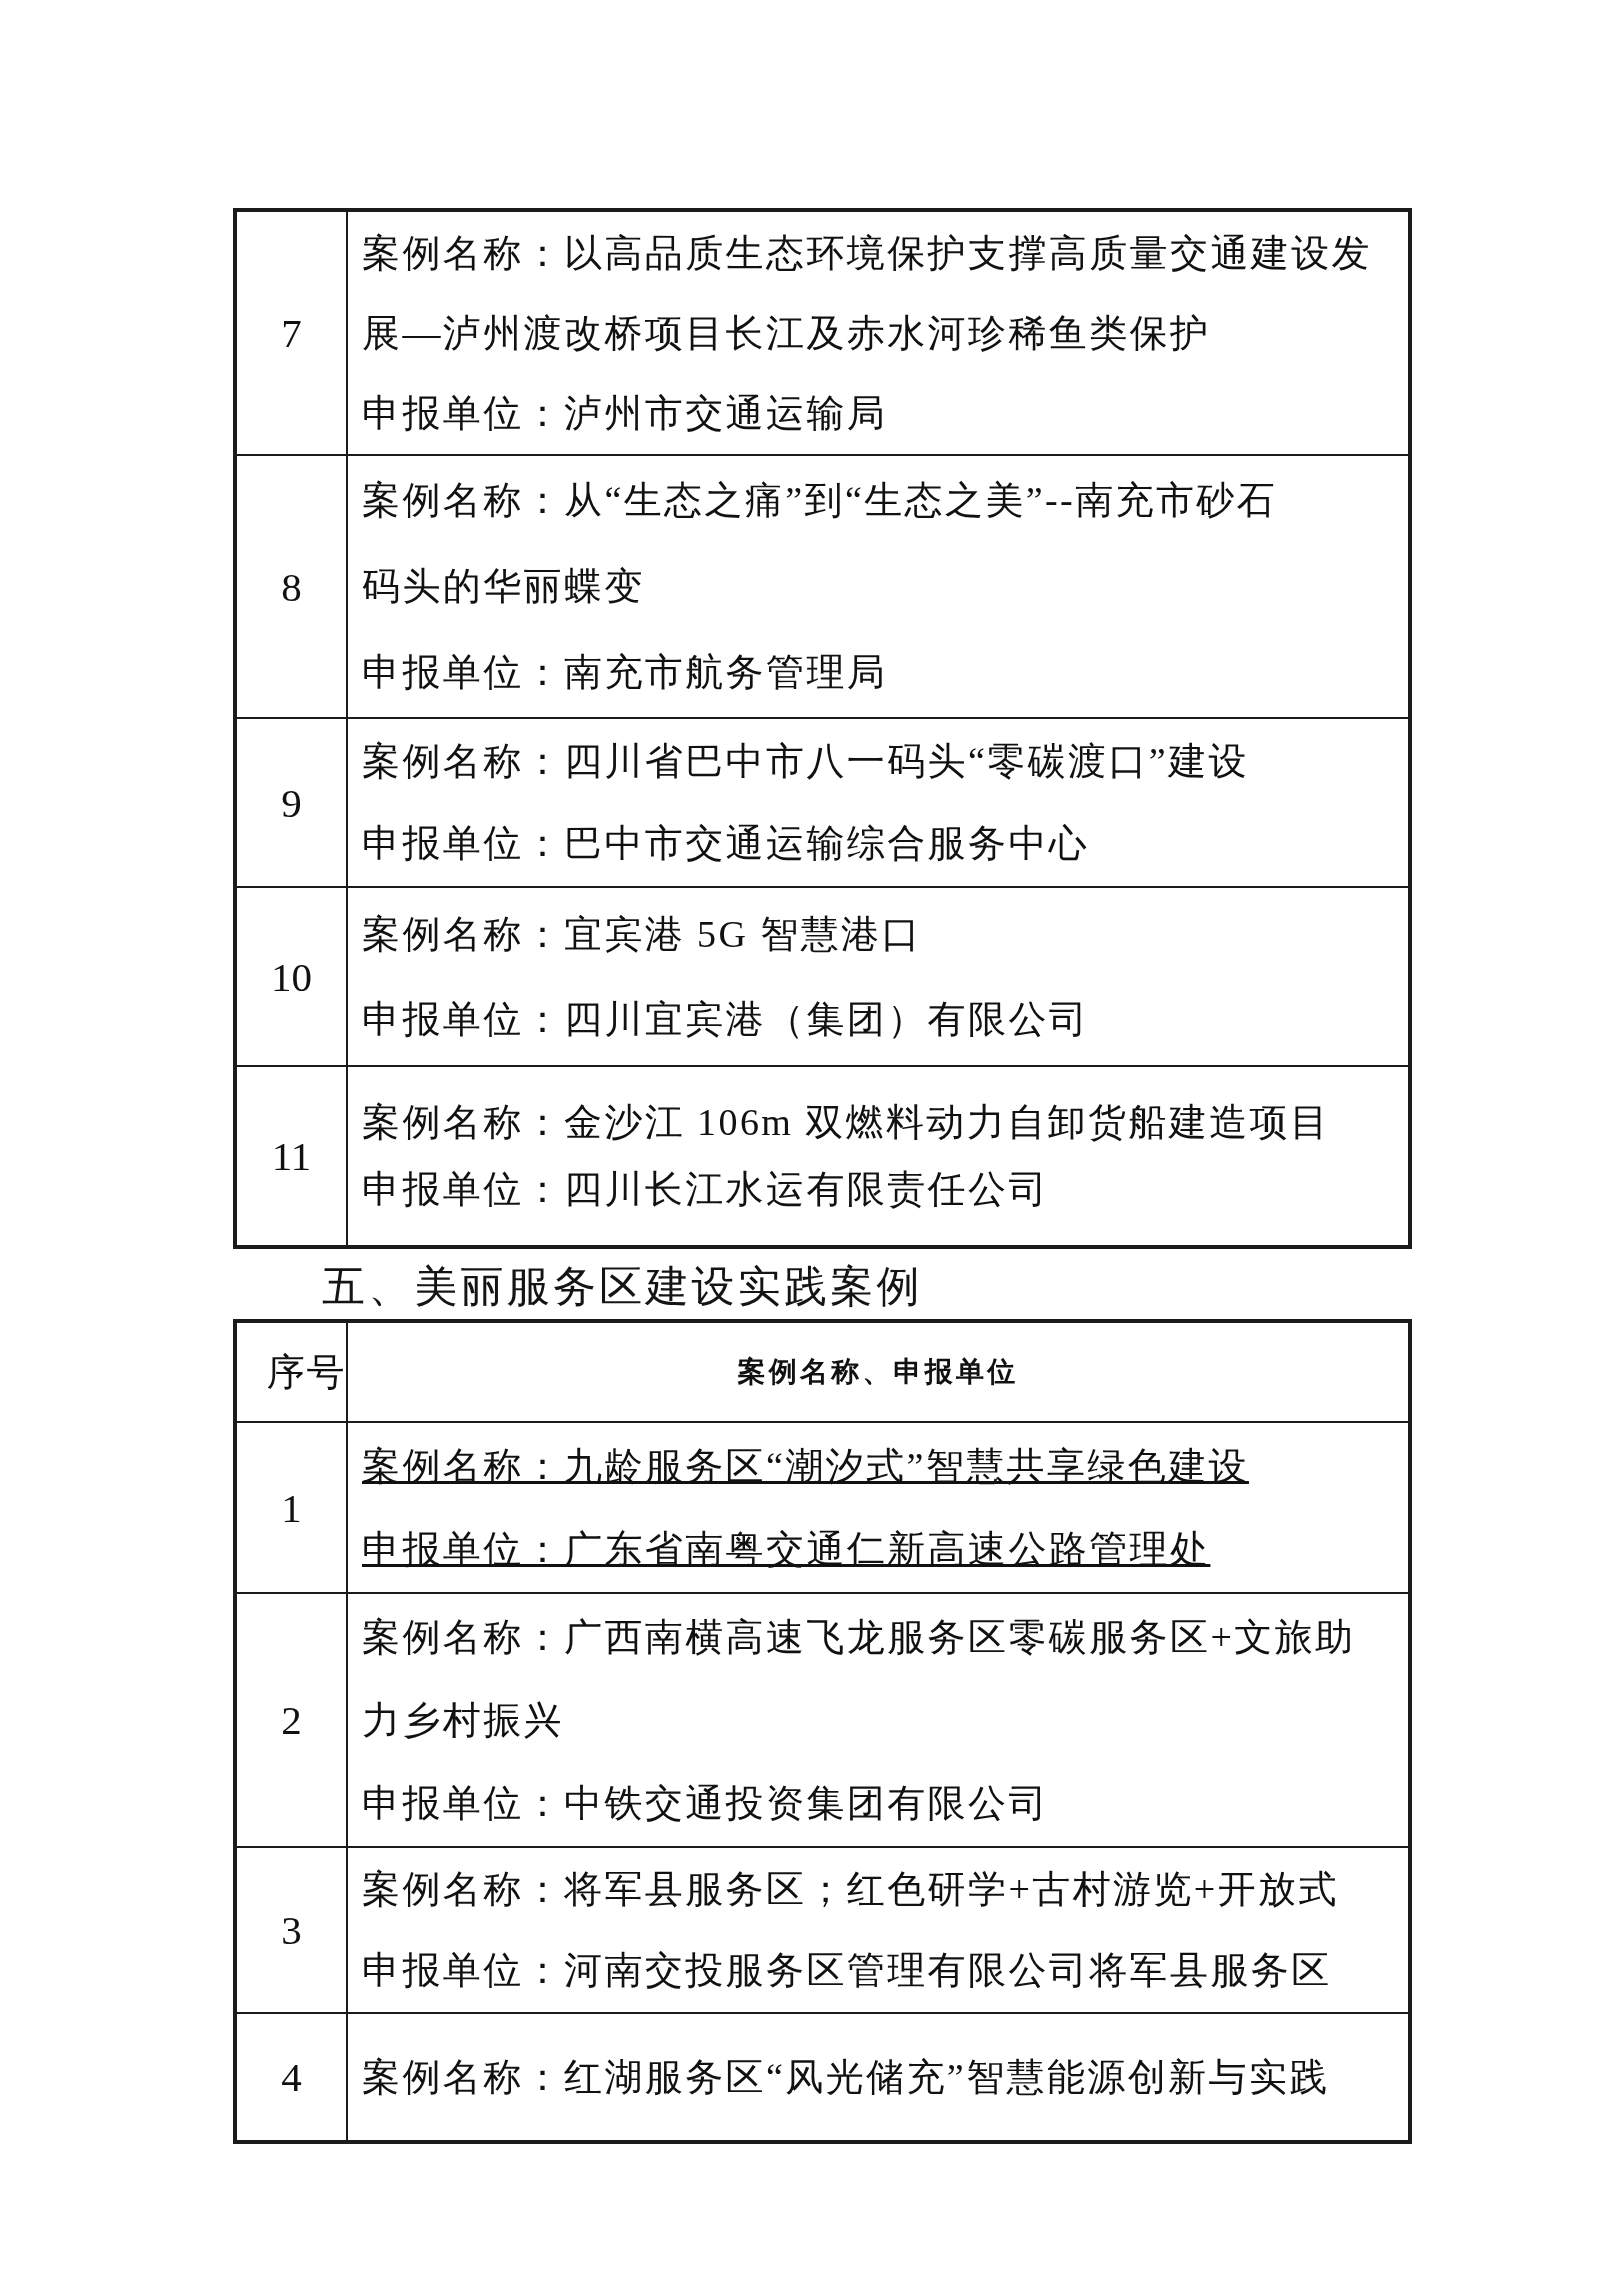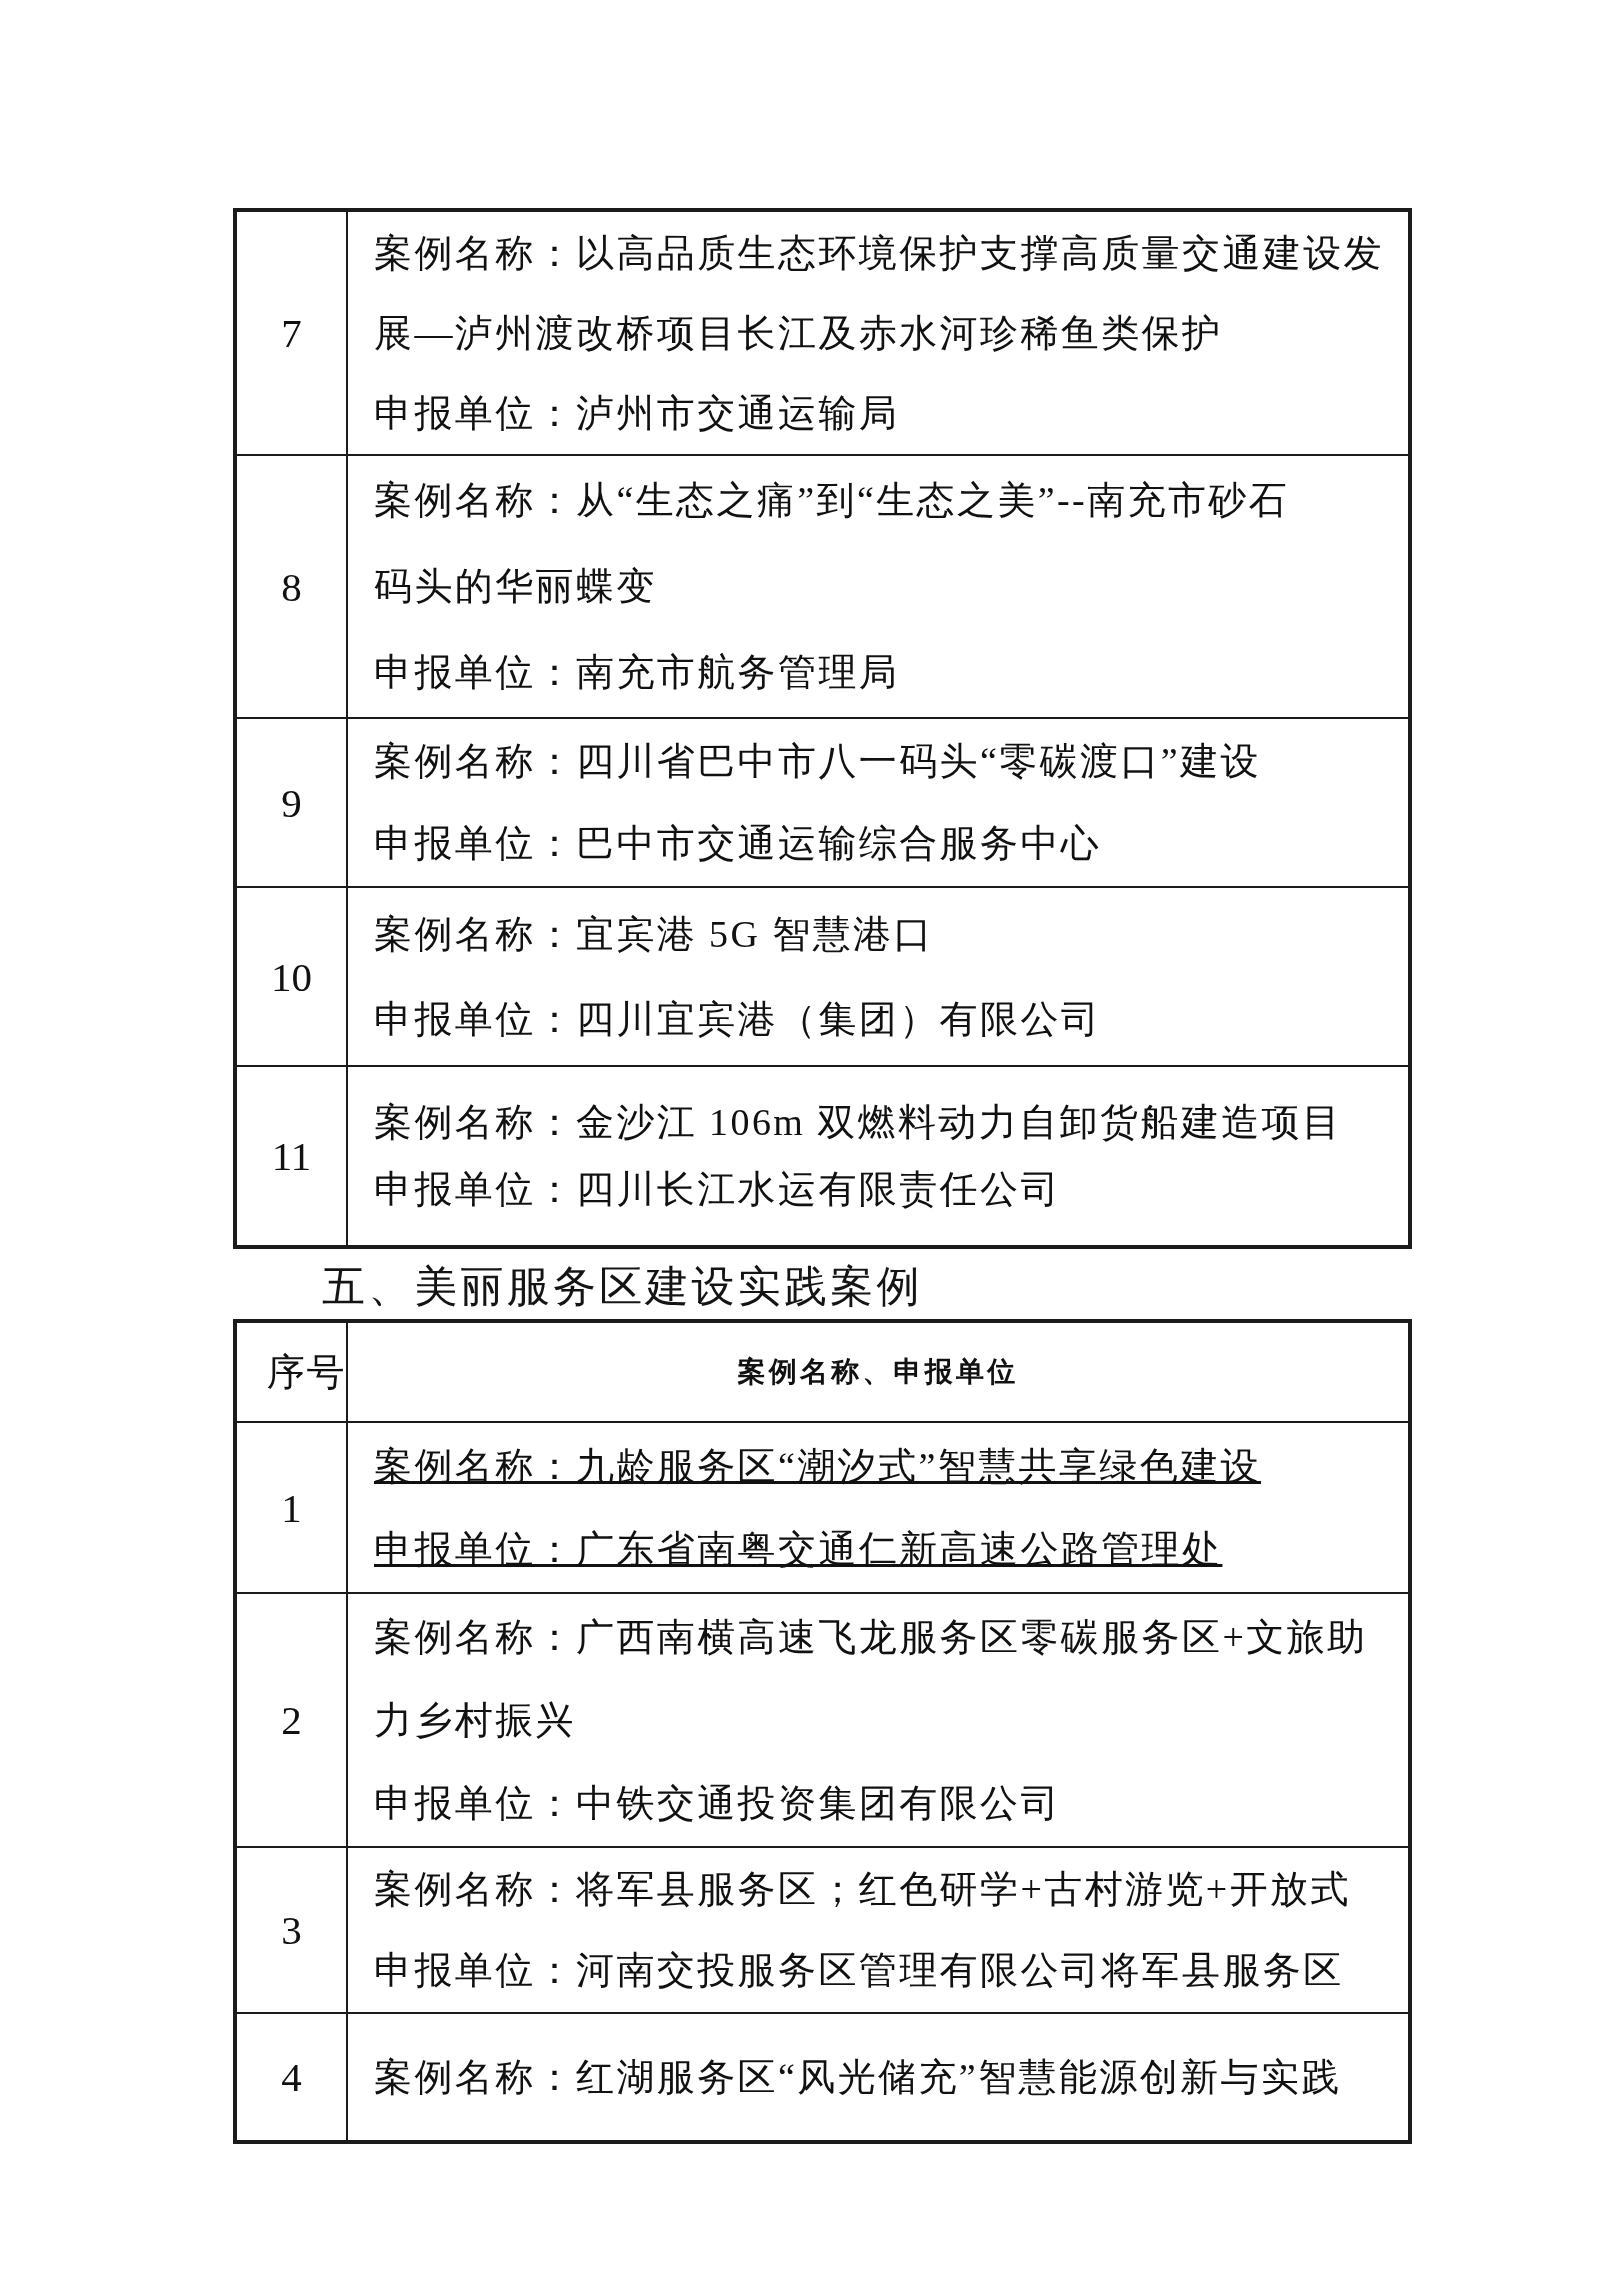--- a/index.html
+++ b/index.html
@@ -33,21 +33,21 @@
     text-align: center;
     font-size: 41px;
     font-weight: normal;
     letter-spacing: 0;
   }
   .content-cell { width: 1061px; }
   .cell-text {
     display: flex;
     flex-direction: column;
     justify-content: center;
-    padding-left: 26px;
+    padding-left: 14px;
     box-sizing: border-box;
   }
   .line {
     flex: 1;
     display: flex;
     align-items: center;
     font-size: 38px;
     letter-spacing: 2.4px;
     white-space: nowrap;
     overflow: visible;

